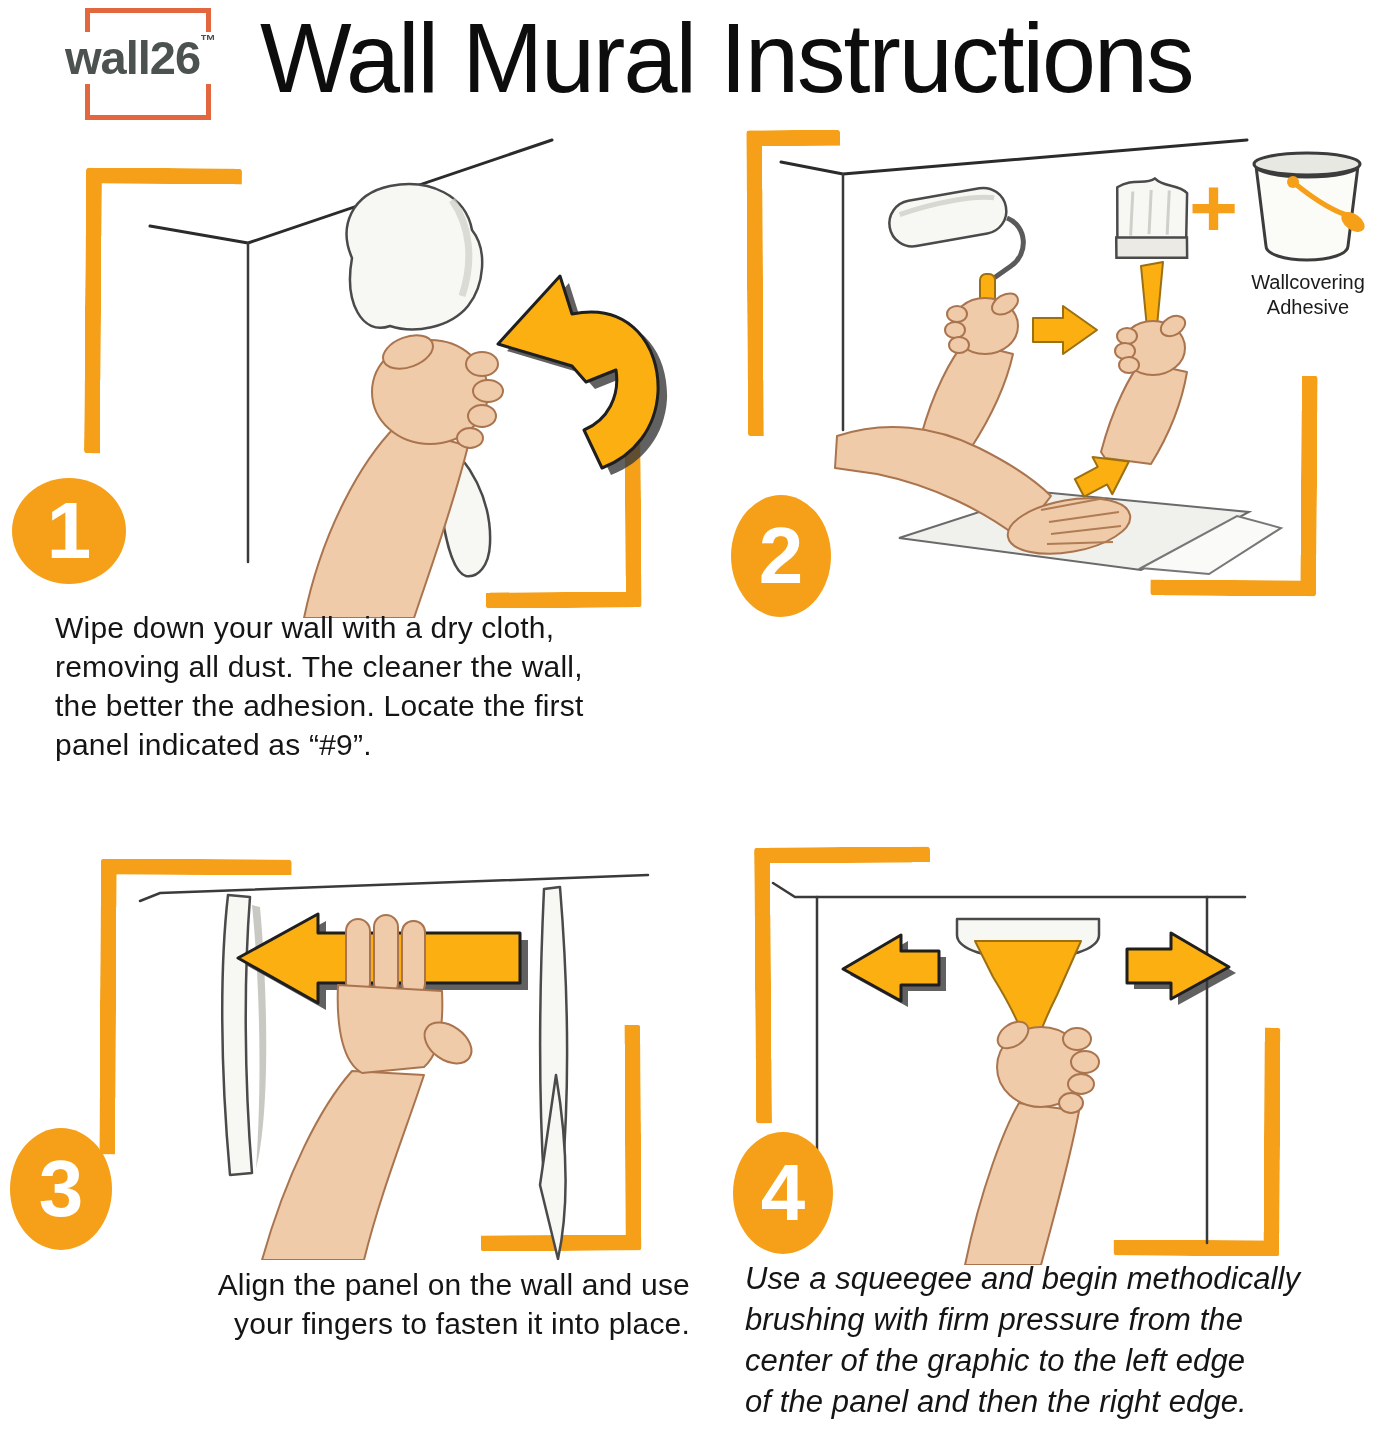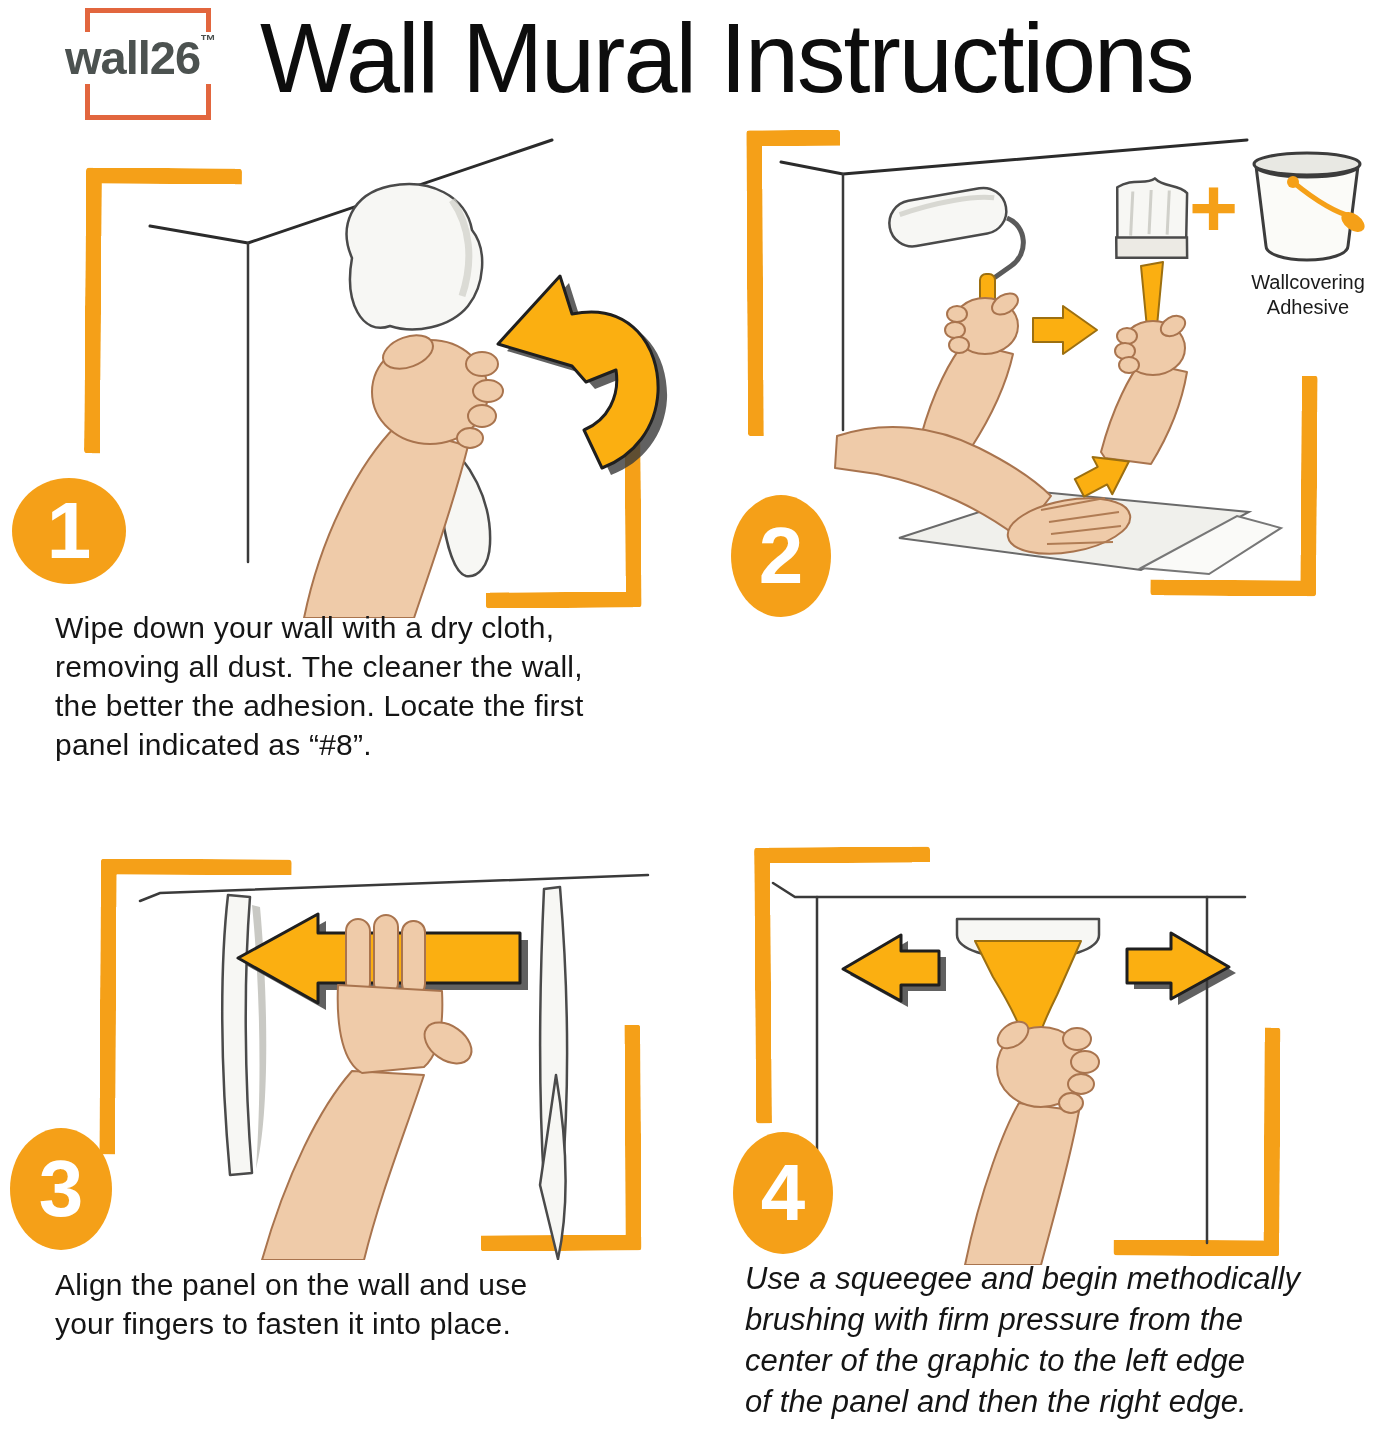--- a/index.html
+++ b/index.html
@@ -97,21 +97,21 @@
         </g>
       </svg>
     </div>
 
     <div class="badge" style="left:12px;top:348px;width:114px;height:106px;">
         <span>1</span>
       </div>
     <p class="caption" style="left:55px;top:478px;width:635px;margin:0;">Wipe down your wall with a dry cloth,
 removing all dust. The cleaner the wall,
 the better the adhesion. Locate the first
-panel indicated as “#8”.</p>
+panel indicated as “#9”.</p>
   </section>
 
   <section class="step step-2">
     <div class="brk brk-tl" style="left:58px;top:0px;width:78px;height:290px;transform:rotate(-.3deg);"></div>
     <div class="brk brk-br" style="left:462px;top:245px;width:150px;height:205px;transform:rotate(.4deg);"></div>
 
     <div class="figure">
       <svg width="688" height="475" viewBox="0 0 688 475">
         <g>
           <path class="ln" d="M92,32 L154,44 L558,10"></path>
@@ -205,21 +205,21 @@
           <rect class="sk" x="402" y="86" width="23" height="74" rx="11"></rect>
           <path class="sk" d="M338,150 C336,196 344,228 362,238 L424,232 C438,220 444,196 442,156 Z"></path>
           <ellipse class="sk" cx="448" cy="208" rx="26" ry="17" transform="rotate(35 448 208)"></ellipse>
         </g>
       </svg>
     </div>
 
     <div class="badge" style="left:10px;top:293px;width:102px;height:122px;">
         <span>3</span>
       </div>
-    <p class="caption" style="left:55px;top:430px;width:635px;margin:0;">Align the panel on the wall and use
+    <p class="caption" style="left:55px;top:430px;width:635px;margin:0;text-align:right;">Align the panel on the wall and use
 your fingers to fasten it into place.</p>
   </section>
 
   <section class="step step-4">
     <div class="brk brk-tl" style="left:66px;top:12px;width:160px;height:260px;transform:rotate(-.4deg);"></div>
     <div class="brk brk-br" style="left:425px;top:192px;width:150px;height:213px;transform:rotate(.3deg);"></div>
 
     <div class="figure">
       <svg width="688" height="430" viewBox="0 0 688 430">
         <g>

